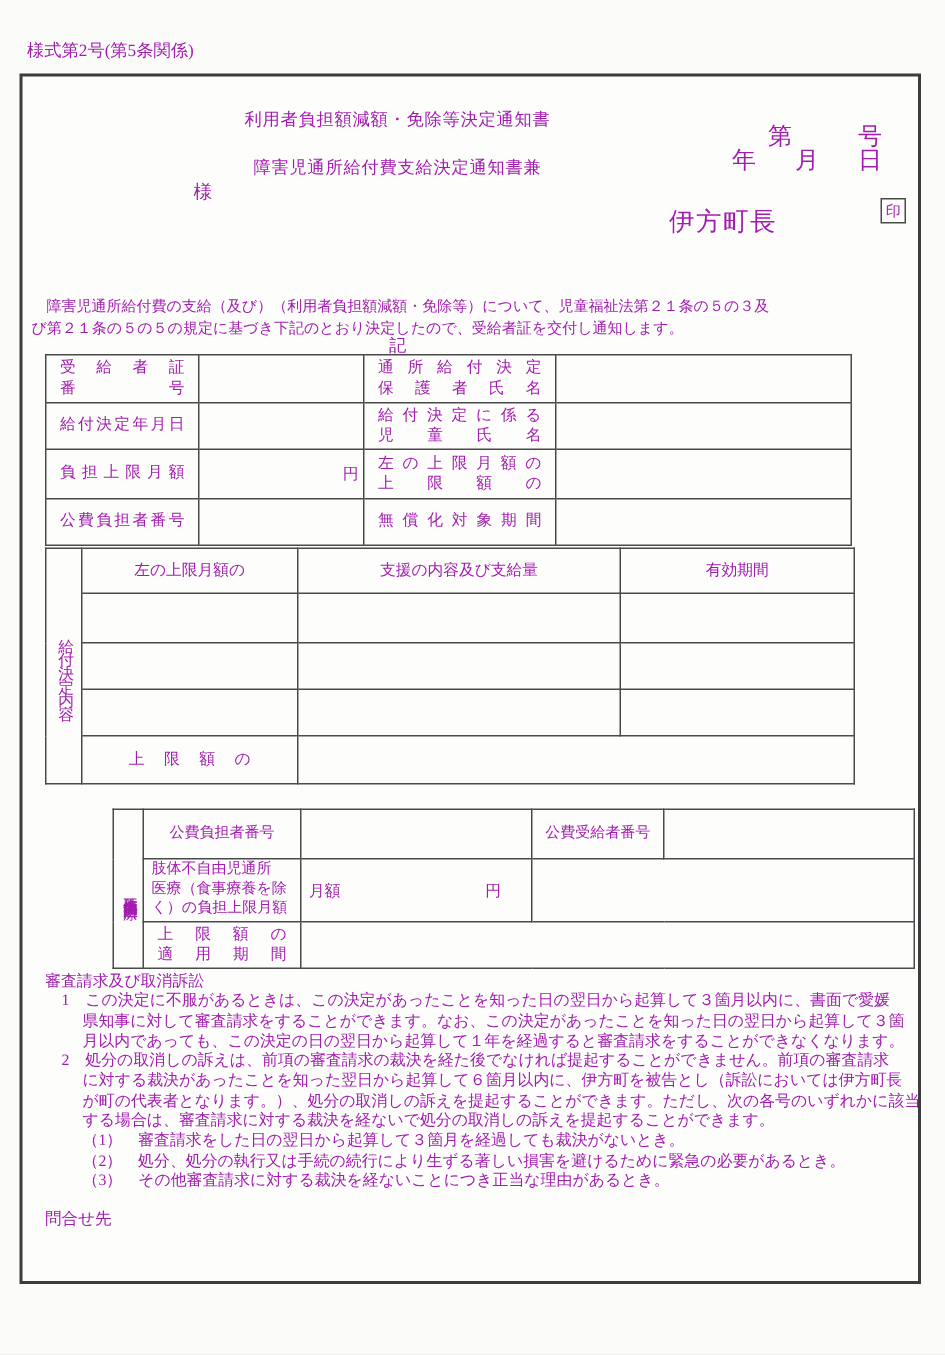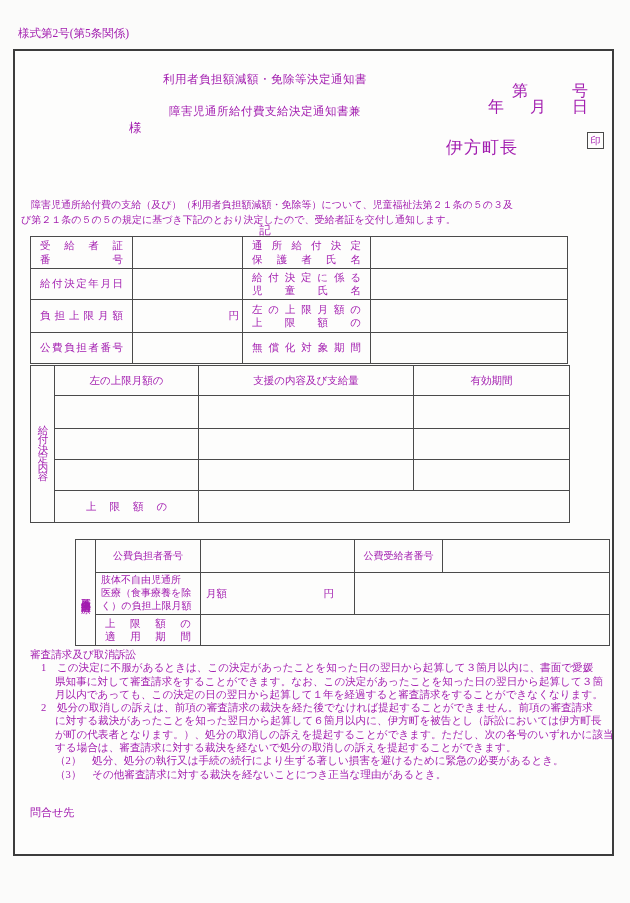--- a/index.html
+++ b/index.html
@@ -223,20 +223,21 @@
 
     <div class="abs appeal">
       <div>審査請求及び取消訴訟</div>
       <div class="appeal-item">1　この決定に不服があるときは、この決定があったことを知った日の翌日から起算して３箇月以内に、書面で愛媛
 県知事に対して審査請求をすることができます。なお、この決定があったことを知った日の翌日から起算して３箇
 月以内であっても、この決定の日の翌日から起算して１年を経過すると審査請求をすることができなくなります。</div>
       <div class="appeal-item">2　処分の取消しの訴えは、前項の審査請求の裁決を経た後でなければ提起することができません。前項の審査請求
 に対する裁決があったことを知った翌日から起算して６箇月以内に、伊方町を被告とし（訴訟においては伊方町長
 が町の代表者となります。）、処分の取消しの訴えを提起することができます。ただし、次の各号のいずれかに該当
 する場合は、審査請求に対する裁決を経ないで処分の取消しの訴えを提起することができます。</div>
+      <div class="appeal-sub">（1）　審査請求をした日の翌日から起算して３箇月を経過しても裁決がないとき。</div>
       <div class="appeal-sub">（2）　処分、処分の執行又は手続の続行により生ずる著しい損害を避けるために緊急の必要があるとき。</div>
       <div class="appeal-sub">（3）　その他審査請求に対する裁決を経ないことにつき正当な理由があるとき。</div>
     </div>
 
     <div class="abs contact-heading">問合せ先</div>
 
   </div>
 </div>
 
 </body></html>

